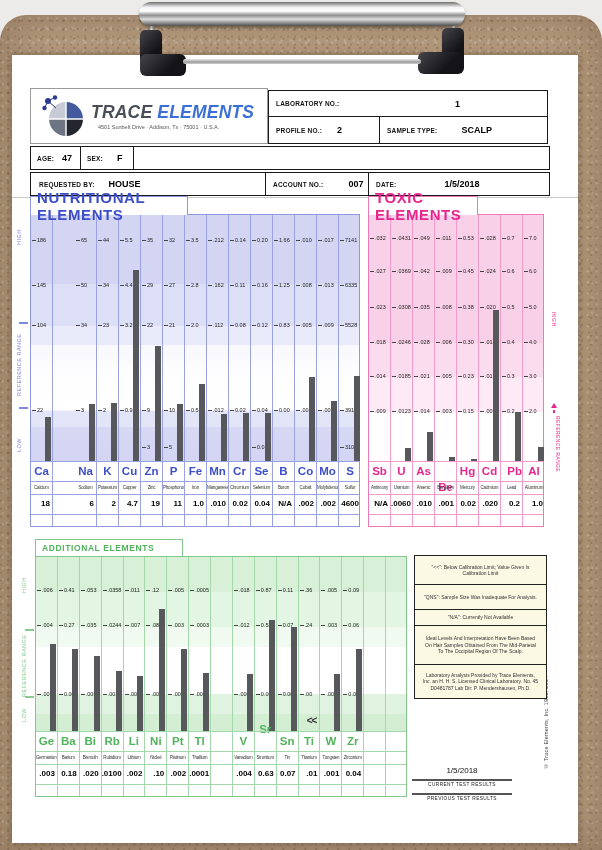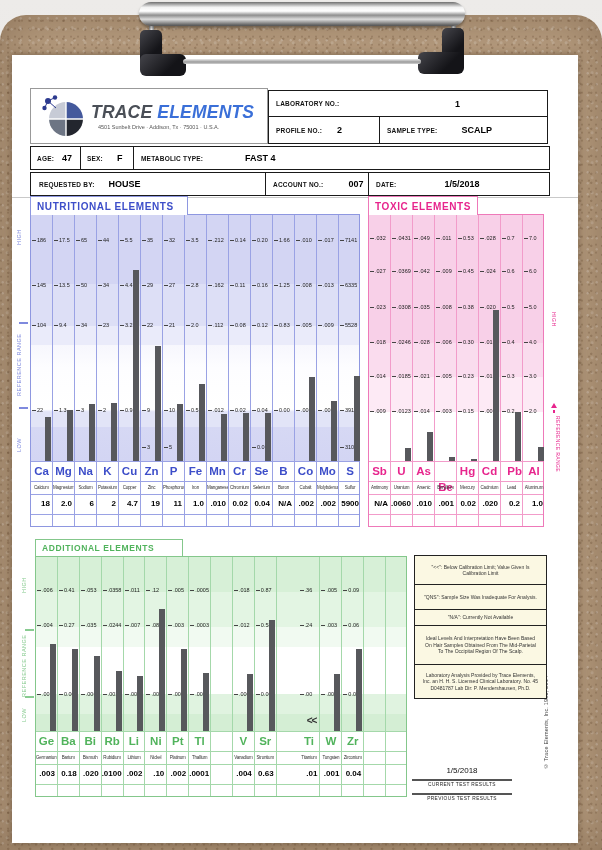--- a/index.html
+++ b/index.html
@@ -60,21 +60,21 @@
   .pink .col{border-color:#f29cca;}
   .pink .hline{background:#f29cca;}
   .pink .sym{color:#e7258d;}
   .pink .plot{background:linear-gradient(180deg,#f8d0e8 0%,#f8d0e8 52%,#fadcee 52%,#fadcee 66%,#fdeaf5 66%,#fdeaf5 80%,#ffffff 80%,#ffffff 100%);}
   .green{border-color:#84c78b;}
   .green .col{border-color:#a4d8aa;}
   .green .hline{background:#a4d8aa;}
   .green .sym{color:#51b35c;}
   .green .plot{background:linear-gradient(180deg,#d7f0d7 0%,#d7f0d7 20%,#e3f5e3 20%,#e3f5e3 40%,#f1faf1 40%,#f1faf1 52%,#ffffff 52%,#ffffff 79%,#e0f3e0 79%,#e0f3e0 90%,#d4eed4 90%,#d4eed4 100%);}
   .tab{position:absolute;box-sizing:border-box;border:1px solid;border-bottom:none;background:#fff;
-    font-weight:bold;font-size:10px;letter-spacing:.6px;padding-left:6px;z-index:4;display:flex;align-items:center;}
+    font-weight:bold;font-size:15px;letter-spacing:.6px;padding-left:6px;z-index:4;display:flex;align-items:center;}
   .vlab{position:absolute;writing-mode:vertical-rl;transform:rotate(180deg);font-size:5.5px;
     letter-spacing:.5px;text-align:center;white-space:nowrap;}
   .vlab-down{position:absolute;writing-mode:vertical-rl;font-size:5px;line-height:6.5px;letter-spacing:.4px;}
   .dashmark{position:absolute;height:2px;width:9px;}
   .tri-up{position:absolute;width:0;height:0;border-left:3px solid transparent;border-right:3px solid transparent;border-bottom:5px solid #e7258d;}
   
   .notes{position:absolute;left:414px;top:555px;width:133px;box-sizing:border-box;border:1.6px solid #222;background:#fbf8e3;z-index:3;}
   .note-sec{box-sizing:border-box;display:flex;align-items:center;justify-content:center;text-align:center;
     font-size:5px;line-height:6.5px;color:#333;padding:2px 7px;}
   .note-sec + .note-sec{border-top:1px solid #222;}
@@ -136,24 +136,20 @@
 
   <div class="abs" style="left:30px;top:146px;width:520px;height:24px;border:1.6px solid #1a1a1a;box-sizing:border-box;background:#fff;display:flex;">
     <div class="cell" style="width:50px;border-right:1.6px solid #1a1a1a;">
       <span class="hlabel" style="padding-left:6px;">AGE:</span>
       <span class="hvalue" style="margin-left:8px;">47</span>
     </div>
     <div class="cell" style="width:53px;border-right:1.6px solid #1a1a1a;">
       <span class="hlabel" style="padding-left:6px;">SEX:</span>
       <span class="hvalue" style="margin-left:14px;">F</span>
     </div>
-    <div class="cell" style="flex:1;">
-      <span class="hlabel" style="padding-left:7px;">METABOLIC TYPE:</span>
-      <span class="hvalue" style="margin-left:42px;">FAST 4</span>
-    </div>
   </div>
 
   <div class="abs" style="left:30px;top:172px;width:520px;height:24px;border:1.6px solid #1a1a1a;box-sizing:border-box;background:#fff;display:flex;">
     <div class="cell" style="width:235px;border-right:1.6px solid #1a1a1a;">
       <span class="hlabel" style="padding-left:8px;">REQUESTED BY:</span>
       <span class="hvalue" style="margin-left:14px;">HOUSE</span>
     </div>
     <div class="cell" style="width:103px;border-right:1.6px solid #1a1a1a;">
       <span class="hlabel" style="padding-left:7px;">ACCOUNT NO.:</span>
       <span class="hvalue" style="margin-left:25px;">007</span>
@@ -175,30 +171,20 @@
       <div class="col" style="left: 0px; width: 22px;">
         <div class="tick" style="top: 22px;"><i></i>186</div>
         <div class="tick" style="top: 67px;"><i></i>145</div>
         <div class="tick" style="top: 107px;"><i></i>104</div>
         <div class="tick" style="top: 192px;"><i></i>22</div>
         <div class="bar" style="top: 202px; height: 44px;"></div>
         <div class="sym" style="top: 246px;">Ca</div>
         <div class="ename" style="top: 266px;">Calcium</div>
         <div class="eval" style="top: 279px;">18</div>
       </div>
-      <div class="col" style="left: 22px; width: 22px;">
-        <div class="tick" style="top: 22px;"><i></i>17.5</div>
-        <div class="tick" style="top: 67px;"><i></i>13.5</div>
-        <div class="tick" style="top: 107px;"><i></i>9.4</div>
-        <div class="tick" style="top: 192px;"><i></i>1.3</div>
-        <div class="bar" style="top: 195px; height: 51px;"></div>
-        <div class="sym" style="top: 246px;">Mg</div>
-        <div class="ename" style="top: 266px;">Magnesium</div>
-        <div class="eval" style="top: 279px;">2.0</div>
-      </div>
       <div class="col" style="left: 44px; width: 22px;">
         <div class="tick" style="top: 22px;"><i></i>65</div>
         <div class="tick" style="top: 67px;"><i></i>50</div>
         <div class="tick" style="top: 107px;"><i></i>34</div>
         <div class="tick" style="top: 192px;"><i></i>3</div>
         <div class="bar" style="top: 189px; height: 57px;"></div>
         <div class="sym" style="top: 246px;">Na</div>
         <div class="ename" style="top: 266px;">Sodium</div>
         <div class="eval" style="top: 279px;">6</div>
       </div>
@@ -316,21 +302,21 @@
       </div>
       <div class="col last" style="left: 308px; width: 22px;">
         <div class="tick" style="top: 22px;"><i></i>7141</div>
         <div class="tick" style="top: 67px;"><i></i>6335</div>
         <div class="tick" style="top: 107px;"><i></i>5528</div>
         <div class="tick" style="top: 192px;"><i></i>3915</div>
         <div class="tick" style="top: 229px;"><i></i>3109</div>
         <div class="bar" style="top: 161px; height: 85px;"></div>
         <div class="sym" style="top: 246px;">S</div>
         <div class="ename" style="top: 266px;">Sulfur</div>
-        <div class="eval" style="top: 279px;">5900</div>
+        <div class="eval" style="top: 279px;">4600</div>
       </div>
       <div class="hline" style="top: 246px;"></div>
       <div class="hline" style="top: 266px;"></div>
       <div class="hline" style="top: 279px;"></div>
       <div class="hline" style="top: 299px;"></div>
     </div>
   <div id="chart-toxic" class="chart pink" style="left: 368px; top: 214px; width: 176px; height: 313px;">
       <div class="plot" style="height: 246px;"></div>
       <div class="col" style="left: 0px; width: 22px;">
         <div class="tick" style="top: 20px;"><i></i>.032</div>
@@ -518,23 +504,32 @@
         <div class="bar" style="top: 117px; height: 57px;"></div>
         <div class="sym" style="top: 174px;">V</div>
         <div class="ename" style="top: 194px;">Vanadium</div>
         <div class="eval" style="top: 207px;">.004</div>
       </div>
       <div class="col" style="left: 218.824px; width: 21.8824px;">
         <div class="tick" style="top: 30px;"><i></i>0.87</div>
         <div class="tick" style="top: 65px;"><i></i>0.58</div>
         <div class="tick" style="top: 134px;"><i></i>0.00</div>
         <div class="bar" style="top: 63px; height: 111px;"></div>
-        <div class="sym" style="top: 174px;">Sr</div>
+        <div class="sym" style="top: 162px;">Sr</div>
         <div class="ename" style="top: 194px;">Strontium</div>
         <div class="eval" style="top: 207px;">0.63</div>
+      </div>
+      <div class="col" style="left: 240.706px; width: 21.8824px;">
+        <div class="tick" style="top: 30px;"><i></i>0.11</div>
+        <div class="tick" style="top: 65px;"><i></i>0.07</div>
+        <div class="tick" style="top: 134px;"><i></i>0.00</div>
+        <div class="bar" style="top: 70px; height: 104px;"></div>
+        <div class="sym" style="top: 174px;">Sn</div>
+        <div class="ename" style="top: 194px;">Tin</div>
+        <div class="eval" style="top: 207px;">0.07</div>
       </div>
       <div class="col" style="left: 262.588px; width: 21.8824px;">
         <div class="tick" style="top: 30px;"><i></i>.36</div>
         <div class="tick" style="top: 65px;"><i></i>.24</div>
         <div class="tick" style="top: 134px;"><i></i>.00</div>
         <div class="bl" style="top: 158px;">&lt;&lt;</div>
         <div class="sym" style="top: 174px;">Ti</div>
         <div class="ename" style="top: 194px;">Titanium</div>
         <div class="eval" style="top: 207px;">.01</div>
       </div>

